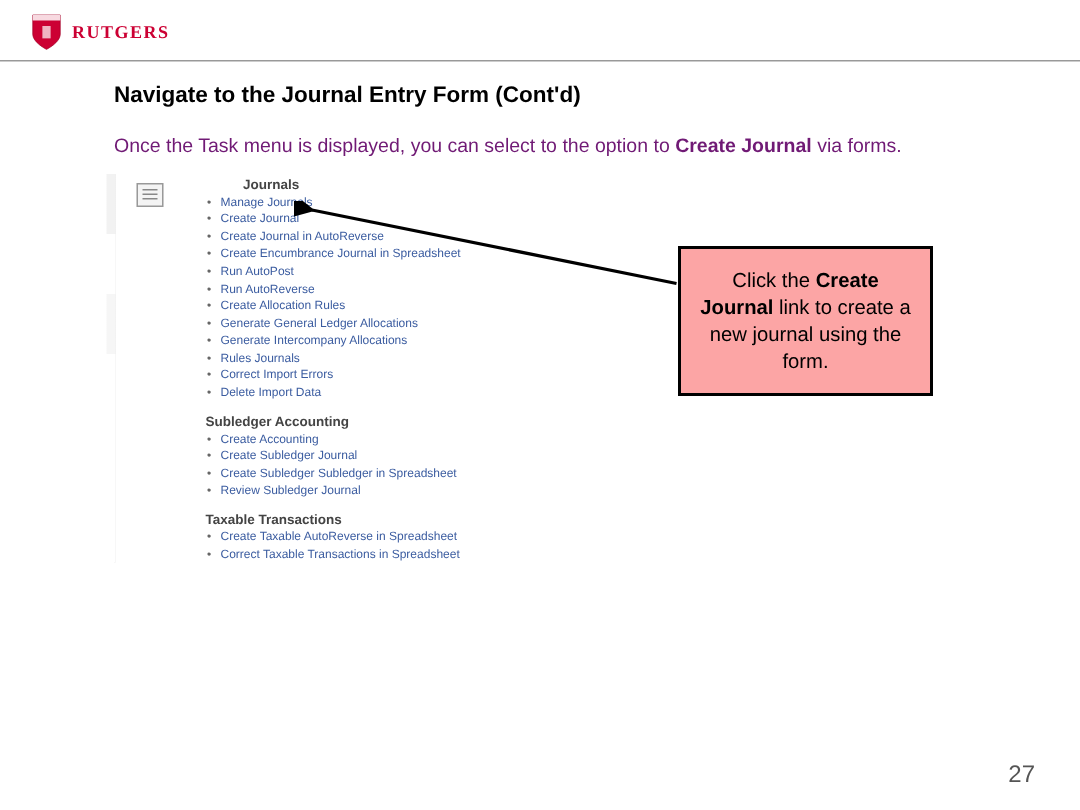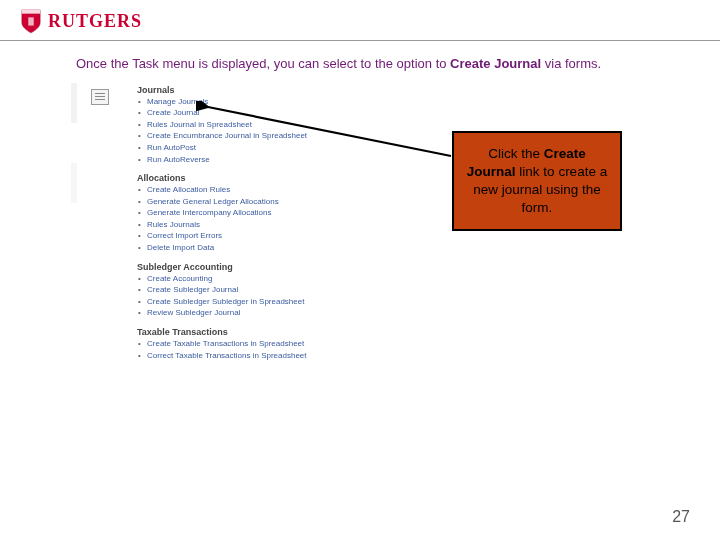--- a/index.html
+++ b/index.html
@@ -18,21 +18,21 @@
     align-items: center;
   }
   .logo-shield {
     width: 22px;
     height: 26px;
     margin-right: 6px;
   }
   .logo-text {
     font-family: "Times New Roman", serif;
     font-weight: 600;
-    font-size: 18px;
+    font-size: 12px;
     color: #cc0033;
     letter-spacing: 1px;
   }
   .content {
     padding: 14px 76px 0 76px;
   }
   .title {
     font-size: 15px;
     font-weight: bold;
     color: #000;
@@ -82,21 +82,21 @@
   }
   .menu-icon span { display:block; width:100%; height:1px; background:#888; }
   .menu-content { padding-left: 54px; padding-top: 2px; filter: blur(0.5px); }
   .sec-h {
     font-size: 9px;
     font-weight: bold;
     color: #444;
     margin-top: 8px;
     margin-bottom: 1px;
   }
-  .sec-h.first { margin-top: 0; }
+  .sec-h.first { margin-top: 0; margin-left: 25px; }
   .item {
     font-size: 8px;
     color: #3b5ca0;
     line-height: 1.45;
     padding-left: 10px;
     position: relative;
   }
   .item::before {
     content: "•";
     position: absolute;
@@ -104,21 +104,21 @@
     top: 0;
     color: #666;
     font-size: 8px;
   }
   .callout {
     position: absolute;
     right: 14px;
     top: 48px;
     width: 170px;
     border: 2.5px solid #000;
-    background: #c2410c;
+    background: #fca5a5;
     padding: 12px 10px;
     text-align: center;
     font-size: 13.5px;
     line-height: 1.35;
     z-index: 3;
   }
   .callout .b { font-weight: bold; }
   .arrow {
     position: absolute;
     z-index: 2;
@@ -138,54 +138,54 @@
 <div class="header">
   <svg class="logo-shield" viewBox="0 0 24 28">
     <path d="M2 2 H22 V16 C22 22 12 27 12 27 C12 27 2 22 2 16 Z" fill="#cc0033" stroke="#a00028" stroke-width="0.5"></path>
     <path d="M2 2 H22 V6 H2 Z" fill="#fff" opacity="0.85"></path>
     <rect x="9" y="10" width="6" height="9" fill="#fff" opacity="0.7"></rect>
   </svg>
   <span class="logo-text">RUTGERS</span>
 </div>
 
 <div class="content">
+  <div class="title">Navigate to the Journal Entry Form (Cont'd)</div>
   <div class="intro">
     <span>Once the Task menu is displayed, you can select to the option to </span><span class="b">Create Journal</span><span> via forms.</span>
   </div>
 
   <div class="screenshot-area">
     <div class="menu-panel">
       <div class="left-strip"></div>
       <div class="menu-icon">
           <span></span>
           <span></span>
           <span></span>
         </div>
       <div class="menu-content" id="menu-content">
           <div class="sec-h first">Journals</div>
           <div class="item">Manage Journals</div>
           <div class="item">Create Journal</div>
-          <div class="item">Rules Journal in Spreadsheet</div>
+          <div class="item">Create Journal in AutoReverse</div>
           <div class="item">Create Encumbrance Journal in Spreadsheet</div>
           <div class="item">Run AutoPost</div>
           <div class="item">Run AutoReverse</div>
-          <div class="sec-h">Allocations</div>
           <div class="item">Create Allocation Rules</div>
           <div class="item">Generate General Ledger Allocations</div>
           <div class="item">Generate Intercompany Allocations</div>
           <div class="item">Rules Journals</div>
           <div class="item">Correct Import Errors</div>
           <div class="item">Delete Import Data</div>
           <div class="sec-h">Subledger Accounting</div>
           <div class="item">Create Accounting</div>
           <div class="item">Create Subledger Journal</div>
           <div class="item">Create Subledger Subledger in Spreadsheet</div>
           <div class="item">Review Subledger Journal</div>
           <div class="sec-h">Taxable Transactions</div>
-          <div class="item">Create Taxable Transactions in Spreadsheet</div>
+          <div class="item">Create Taxable AutoReverse in Spreadsheet</div>
           <div class="item">Correct Taxable Transactions in Spreadsheet</div>
         </div>
     </div>
 
     <svg class="arrow" style="left:120px; top:18px;" width="260" height="70">
       <defs>
         <marker id="ahead" markerWidth="12" markerHeight="10" refX="1" refY="5" orient="auto">
           <path d="M10 0 L0 5 L10 10 Z" fill="#000"></path>
         </marker>
       </defs>

